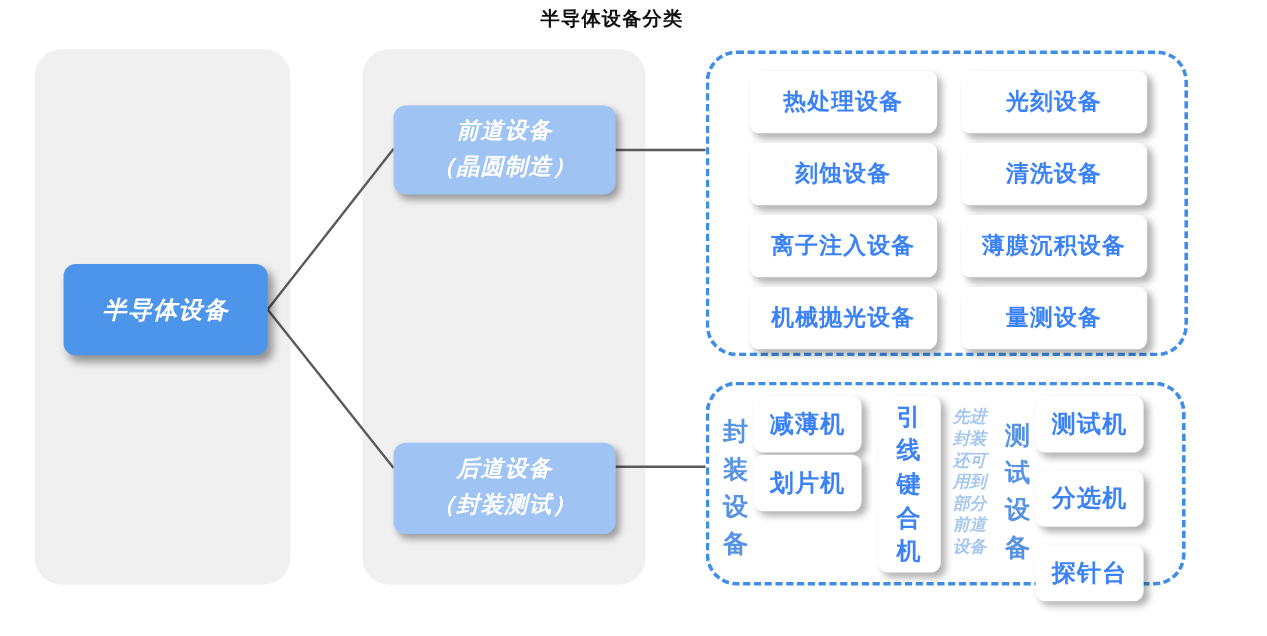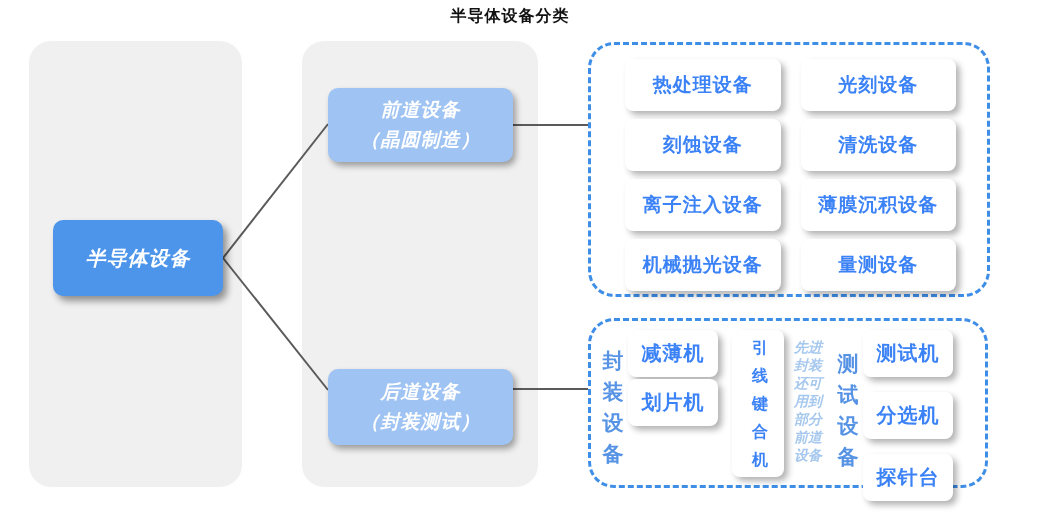--- a/index.html
+++ b/index.html
@@ -50,21 +50,21 @@
   .pkg-col{left:37px;top:9px;}
   .test-col{left:272px;top:9px;gap:15px;}
 
   .vlabel{position:absolute;width:26px;word-break:break-all;line-height:31px;
           font-size:21px;font-weight:bold;color:var(--vertical-label);text-align:center;}
   .vlabel-pkg{left:9px;top:24px;}
   .vlabel-test{left:244px;top:27px;}
 
   .wire-box{position:absolute;left:141px;top:9px;width:52px;height:147px;}
   .wire-box .vtext{display:inline-block;width:22px;word-break:break-all;
-                   font-size:16px;font-weight:bold;line-height:28px;text-align:right;}
+                   font-size:20px;font-weight:bold;line-height:28px;text-align:left;}
 
   .note{position:absolute;left:197px;top:17px;width:34px;word-break:break-all;
         font-size:14px;font-weight:bold;line-height:18px;color:var(--note-text);text-align:right;font-style:italic;}
 
   .source{position:absolute;left:630px;top:497px;width:362px;text-align:right;
           font-size:19px;font-weight:bold;color:var(--accent);letter-spacing:1px;}
 </style>
 </head>
 <body>
 

